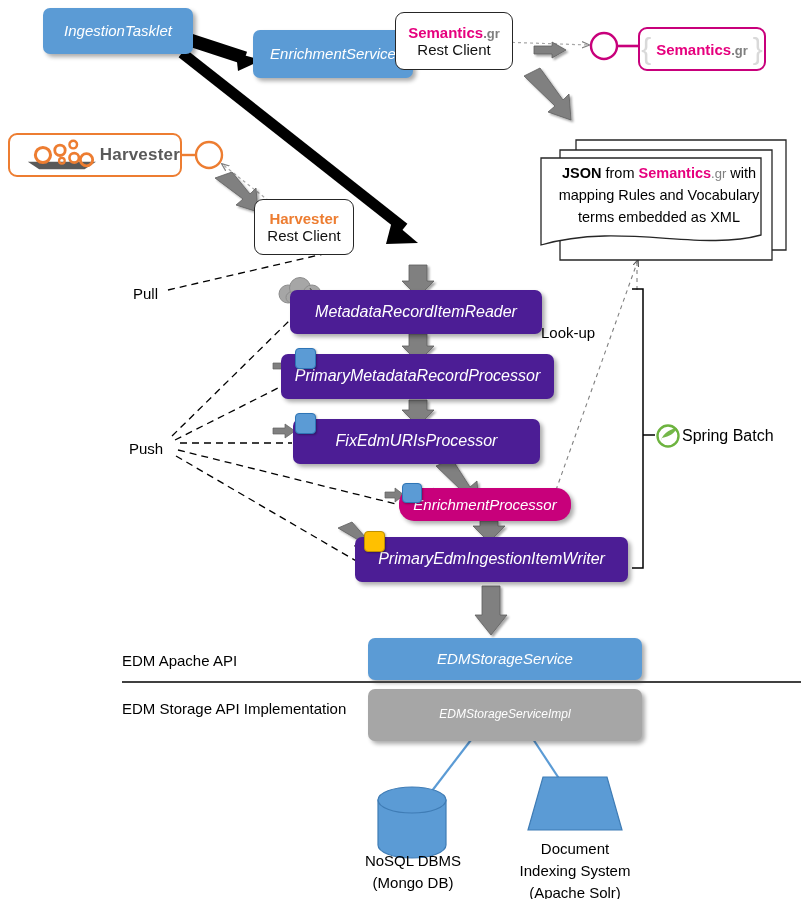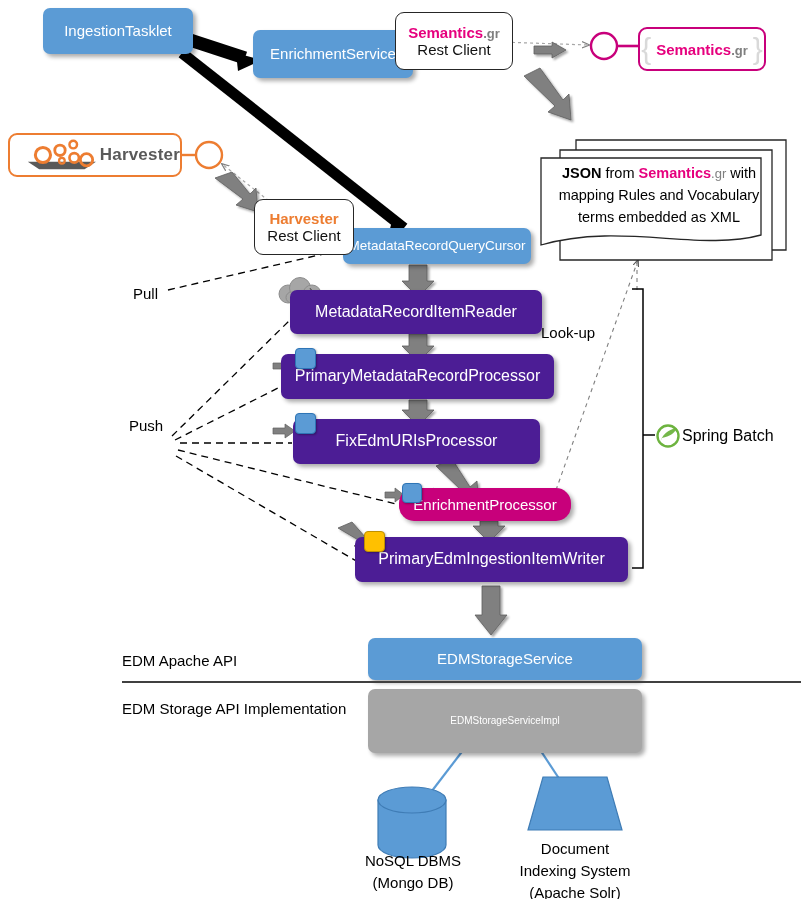--- a/index.html
+++ b/index.html
@@ -3,21 +3,21 @@
 <meta charset="utf-8">
 <style>
   html,body{margin:0;padding:0;background:#fff;}
   body{width:801px;height:899px;position:relative;overflow:hidden;
        font-family:"Liberation Sans","DejaVu Sans",sans-serif;}
   #stage{position:absolute;left:0;top:0;width:801px;height:899px;}
   svg#wires{position:absolute;left:0;top:0;width:801px;height:899px;pointer-events:none;}
 
   .node{position:absolute;box-sizing:border-box;display:flex;align-items:center;
         justify-content:center;text-align:center;line-height:1.15;}
-  .rb{border-radius:7px;}
+  .rb{border-radius:7px;font-style:italic;}
 
   .blue{background:#5B9BD5;color:#fff;}
   .green{background:#4c1d95;color:#fff;}
   .magenta{background:#C8007B;color:#fff;}
   .gray{background:#A6A6A6;color:#fff;}
   .shadowed{box-shadow:3px 3px 4px rgba(0,0,0,.33);}
 
   .lbl{position:absolute;color:#000;white-space:nowrap;}
 
   
@@ -246,23 +246,20 @@
     <div class="l1 harv-or">Harvester</div>
     <div class="l2">Rest Client</div>
   </div>
 
   <div class="note-txt" style="position:absolute;left:545px;top:163px;width:212px;z-index:6;">
     <span style="font-weight:bold">JSON</span><span> from </span><span class="sem-pink" style="font-weight:bold">Semantics</span><span class="sem-gr">.gr</span><span> with</span><br>
     <span>mapping Rules and Vocabulary</span><br>
     <span>terms embedded as XML</span>
   </div>
 
-  <div class="node rb blue shadowed" style="left:343px;top:228px;width:188px;height:36px;font-size:13.5px;">
-    <span>MetadataRecordQueryCursor</span>
-  </div>
 
   <div class="node rb green shadowed" style="left:290px;top:290px;width:252px;height:44px;font-size:16px;">
     <span>MetadataRecordItemReader</span>
   </div>
 
   <div class="node rb green shadowed" style="left:281px;top:354px;width:273px;height:45px;font-size:16px;">
     <span>PrimaryMetadataRecordProcessor</span>
   </div>
   <div class="chip chip-blue" style="left:295px;top:348px;width:21px;height:21px;"></div>
 
@@ -277,21 +274,21 @@
   <div class="chip chip-blue" style="left:402px;top:483px;width:20px;height:20px;"></div>
 
   <div class="node rb green shadowed" style="left:355px;top:537px;width:273px;height:45px;font-size:16px;">
     <span>PrimaryEdmIngestionItemWriter</span>
   </div>
   <div class="chip chip-gold" style="left:364px;top:531px;width:21px;height:21px;"></div>
 
   <div class="lbl" style="left:133px;top:285px;font-size:15px;">
     <span>Pull</span>
   </div>
-  <div class="lbl" style="left:129px;top:417px;font-size:15px;">
+  <div class="lbl" style="left:129px;top:440px;font-size:15px;">
     <span>Push</span>
   </div>
   <div class="lbl" style="left:541px;top:324px;font-size:15px;">
     <span>Look-up</span>
   </div>
   <div class="spring-lbl" style="left:682px;top:427px;">
     <span>Spring Batch</span>
   </div>
 
   <div class="lbl" style="left:122px;top:652px;font-size:15px;">
@@ -299,21 +296,21 @@
   </div>
   <div class="node rb blue shadowed" style="left:368px;top:638px;width:274px;height:42px;font-size:15px;">
     <span>EDMStorageService</span>
   </div>
 
   <div class="divline" style="left:122px;top:681px;width:679px;"></div>
 
   <div class="lbl" style="left:122px;top:700px;font-size:15px;">
     <span>EDM Storage API Implementation</span>
   </div>
-  <div class="node rb gray shadowed" style="left:368px;top:689px;width:274px;height:64px;font-size:10px;">
+  <div class="node rb gray shadowed" style="left:368px;top:689px;width:274px;height:52px;font-size:12px;">
     <span>EDMStorageServiceImpl</span>
   </div>
 
   <div class="lbl" style="left:358px;top:850px;width:110px;text-align:center;font-size:15px;line-height:1.45;">
     <span>NoSQL DBMS</span><br>
     <span>(Mongo DB)</span>
   </div>
   <div class="lbl" style="left:495px;top:838px;width:160px;text-align:center;font-size:15px;line-height:1.45;">
     <span>Document</span><br>
     <span>Indexing System</span><br>

